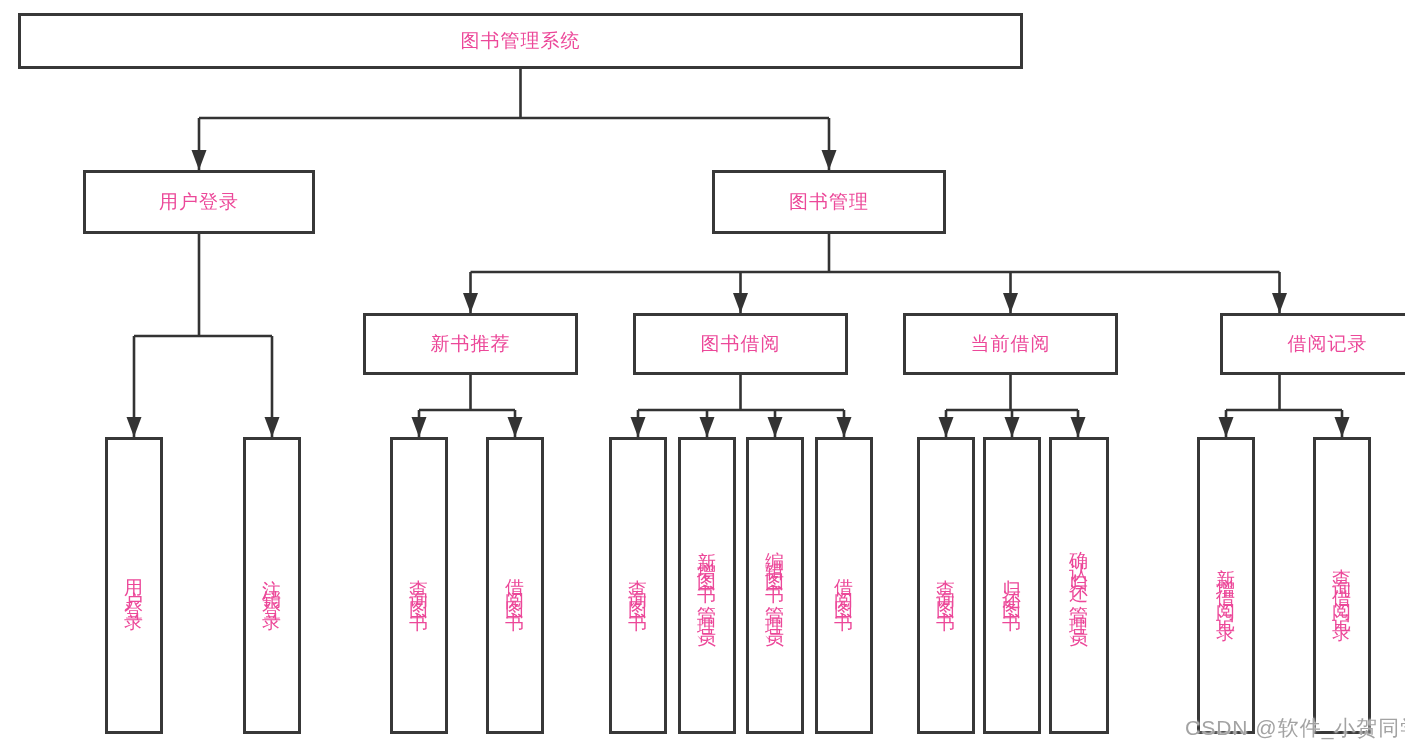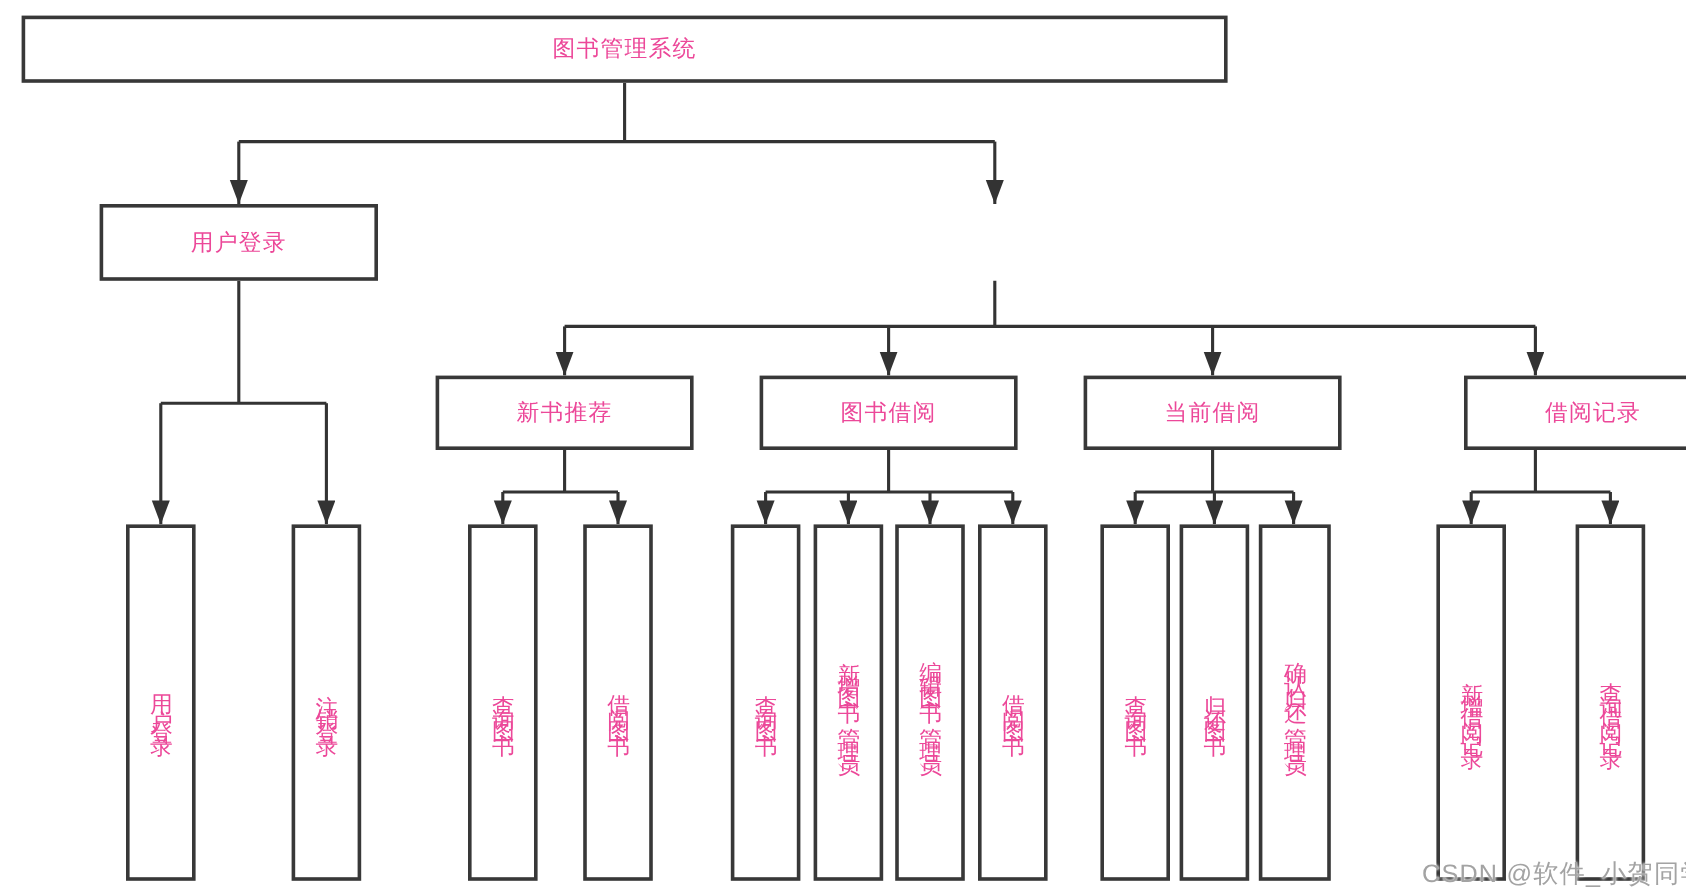--- a/index.html
+++ b/index.html
@@ -134,20 +134,23 @@
     <path d="M1342 410 V437" fill="none" stroke="#333333" stroke-width="2.6" marker-end="url(#arrow)"></path>
   </svg>
 
   <div class="node hbox n-root">
     <span>图书管理系统</span>
   </div>
 
   <div class="node hbox n-user">
     <span>用户登录</span>
   </div>
+  <div class="node hbox n-mgmt">
+    <span>图书管理</span>
+  </div>
 
   <div class="node hbox lvl3 n-bborrow">
     <span>图书借阅</span>
   </div>
   <div class="node hbox lvl3 n-newb">
     <span>新书推荐</span>
   </div>
   <div class="node hbox lvl3 n-curr">
     <span>当前借阅</span>
   </div>

